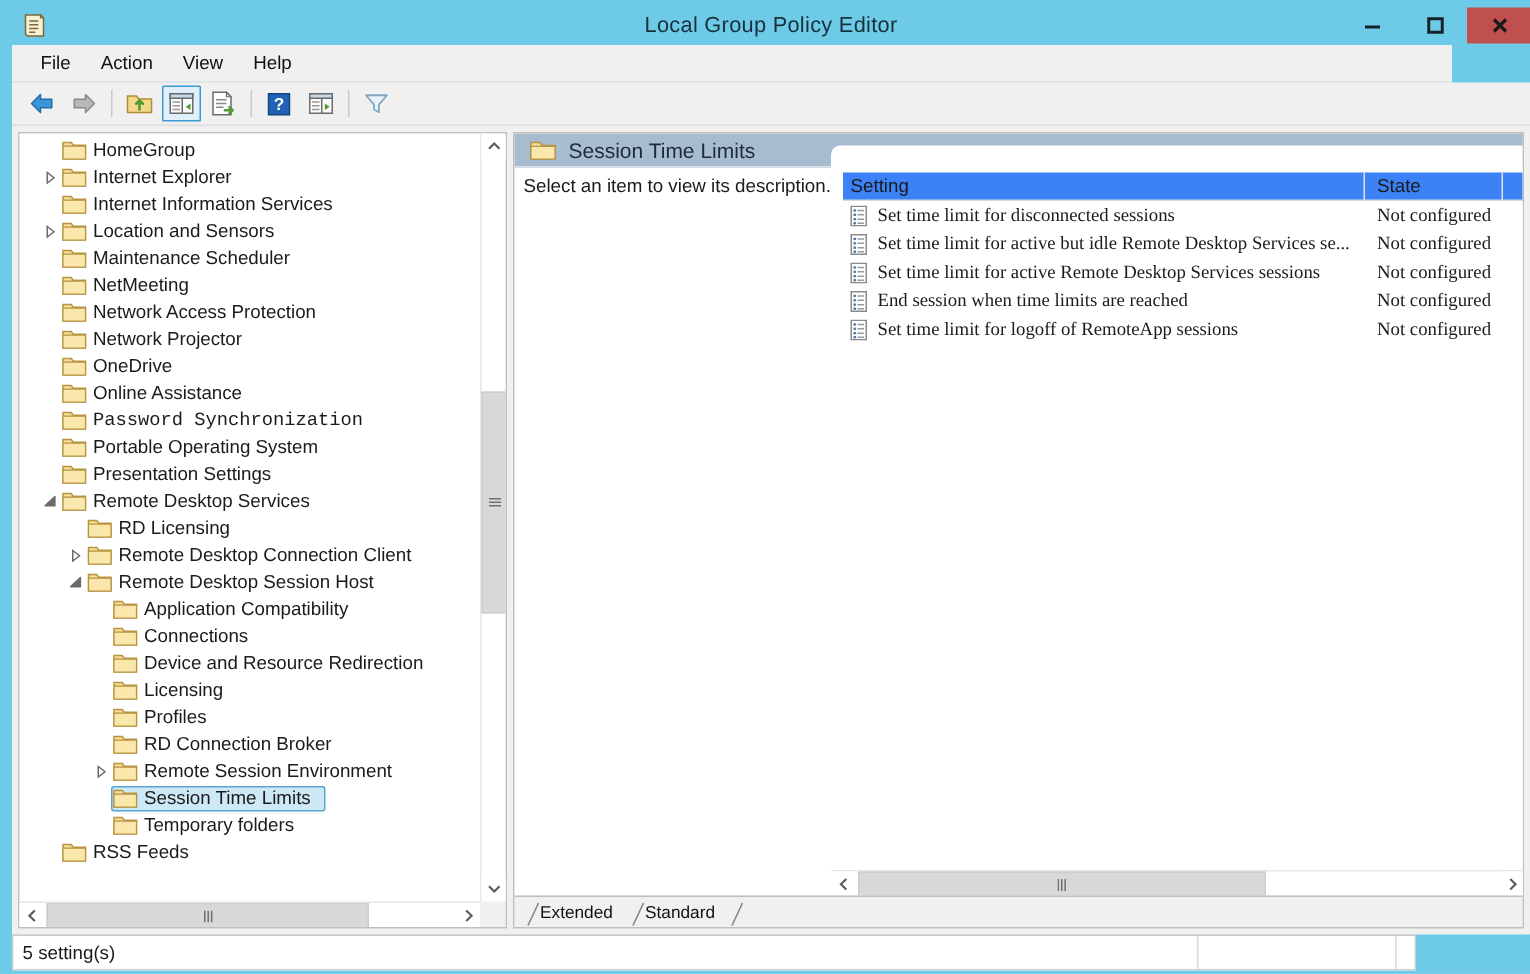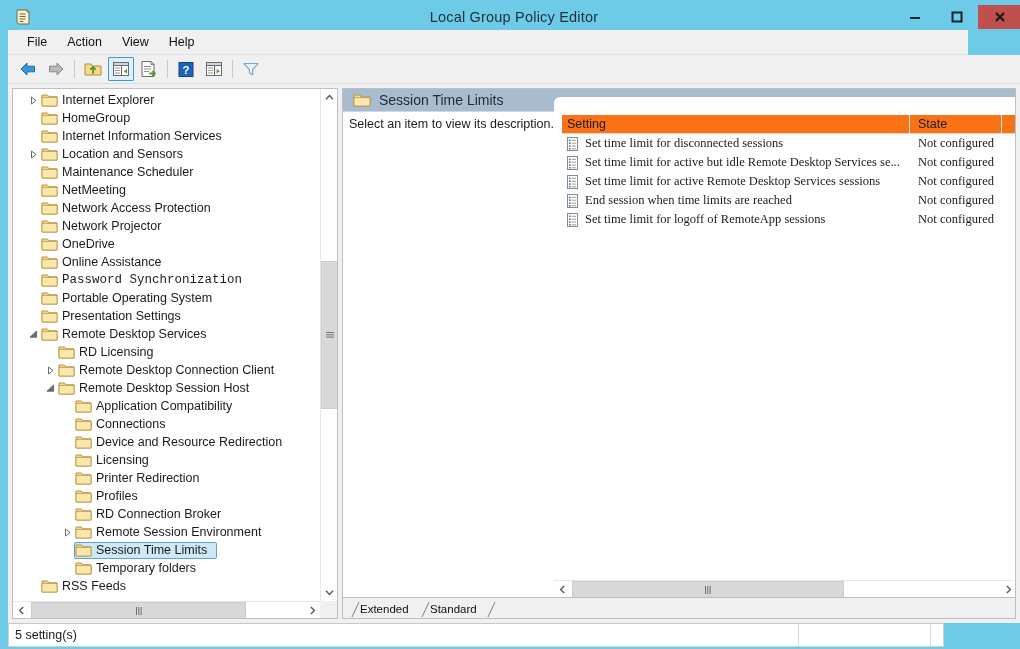--- a/index.html
+++ b/index.html
@@ -233,21 +233,21 @@
   #listview {
     position: absolute; left: 211px; top: 8px;
     width: 463px; height: 501px;
     background: #ffffff;
     border-top-left-radius: 6px;
     border-left: 1px solid #ffffff;
   }
   #lv-cols {
     position: absolute; left: 7px; top: 18px;
     width: 456px; height: 19px;
-    background: #f97316;
+    background: #3b82f6;
     border-bottom: 1px solid #d9d9d9;
     display: flex;
   }
   .lv-col {
     height: 19px;
     line-height: 18px;
     font-size: 12.5px;
     color: #1b1b1b;
     border-right: 1px solid #e3e3e3;
     padding-left: 5px;
@@ -458,45 +458,45 @@
       </svg>
     </div>
   </div>
 
   <div id="client">
 
     <div id="tree-pane">
       <div id="tree-scroll-area">
         <div id="tree-inner">
             <div class="tnode" style="padding-left: 12px;">
+              <span class="twist"></span>
+              <span class="tsel">
+                <span class="tfolder">
+                  <svg width="17" height="15" viewBox="0 0 17 15">
+                    <path d="M1 2h5.5l1.3 1.8H16V13H1V2z" fill="#f7dc94" stroke="#b79440" stroke-width="1"></path>
+                    <path d="M1 4.4h15V13H1V4.4z" fill="#fae7ab" stroke="#b79440" stroke-width=".8"></path>
+                  </svg>
+                </span>
+                <span class="tlabel">HomeGroup</span>
+              </span>
+            </div>
+            <div class="tnode" style="padding-left: 12px;">
               <span class="twist">
                 <svg width="9" height="9" viewBox="0 0 9 9">
                   <path d="M2.5 1L7 4.5 2.5 8z" fill="none" stroke="#6b6b6b" stroke-width="1"></path>
                 </svg>
               </span>
               <span class="tsel">
                 <span class="tfolder">
                   <svg width="17" height="15" viewBox="0 0 17 15">
                     <path d="M1 2h5.5l1.3 1.8H16V13H1V2z" fill="#f7dc94" stroke="#b79440" stroke-width="1"></path>
                     <path d="M1 4.4h15V13H1V4.4z" fill="#fae7ab" stroke="#b79440" stroke-width=".8"></path>
                   </svg>
                 </span>
                 <span class="tlabel">Internet Explorer</span>
-              </span>
-            </div>
-            <div class="tnode" style="padding-left: 12px;">
-              <span class="twist"></span>
-              <span class="tsel">
-                <span class="tfolder">
-                  <svg width="17" height="15" viewBox="0 0 17 15">
-                    <path d="M1 2h5.5l1.3 1.8H16V13H1V2z" fill="#f7dc94" stroke="#b79440" stroke-width="1"></path>
-                    <path d="M1 4.4h15V13H1V4.4z" fill="#fae7ab" stroke="#b79440" stroke-width=".8"></path>
-                  </svg>
-                </span>
-                <span class="tlabel">HomeGroup</span>
               </span>
             </div>
             <div class="tnode" style="padding-left: 12px;">
               <span class="twist"></span>
               <span class="tsel">
                 <span class="tfolder">
                   <svg width="17" height="15" viewBox="0 0 17 15">
                     <path d="M1 2h5.5l1.3 1.8H16V13H1V2z" fill="#f7dc94" stroke="#b79440" stroke-width="1"></path>
                     <path d="M1 4.4h15V13H1V4.4z" fill="#fae7ab" stroke="#b79440" stroke-width=".8"></path>
                   </svg>
@@ -727,32 +727,20 @@
             <div class="tnode" style="padding-left: 46px;">
               <span class="twist"></span>
               <span class="tsel">
                 <span class="tfolder">
                   <svg width="17" height="15" viewBox="0 0 17 15">
                     <path d="M1 2h5.5l1.3 1.8H16V13H1V2z" fill="#f7dc94" stroke="#b79440" stroke-width="1"></path>
                     <path d="M1 4.4h15V13H1V4.4z" fill="#fae7ab" stroke="#b79440" stroke-width=".8"></path>
                   </svg>
                 </span>
                 <span class="tlabel">Licensing</span>
-              </span>
-            </div>
-            <div class="tnode" style="padding-left: 46px;">
-              <span class="twist"></span>
-              <span class="tsel">
-                <span class="tfolder">
-                  <svg width="17" height="15" viewBox="0 0 17 15">
-                    <path d="M1 2h5.5l1.3 1.8H16V13H1V2z" fill="#f7dc94" stroke="#b79440" stroke-width="1"></path>
-                    <path d="M1 4.4h15V13H1V4.4z" fill="#fae7ab" stroke="#b79440" stroke-width=".8"></path>
-                  </svg>
-                </span>
-                <span class="tlabel">Printer Redirection</span>
               </span>
             </div>
             <div class="tnode" style="padding-left: 46px;">
               <span class="twist"></span>
               <span class="tsel">
                 <span class="tfolder">
                   <svg width="17" height="15" viewBox="0 0 17 15">
                     <path d="M1 2h5.5l1.3 1.8H16V13H1V2z" fill="#f7dc94" stroke="#b79440" stroke-width="1"></path>
                     <path d="M1 4.4h15V13H1V4.4z" fill="#fae7ab" stroke="#b79440" stroke-width=".8"></path>
                   </svg>

